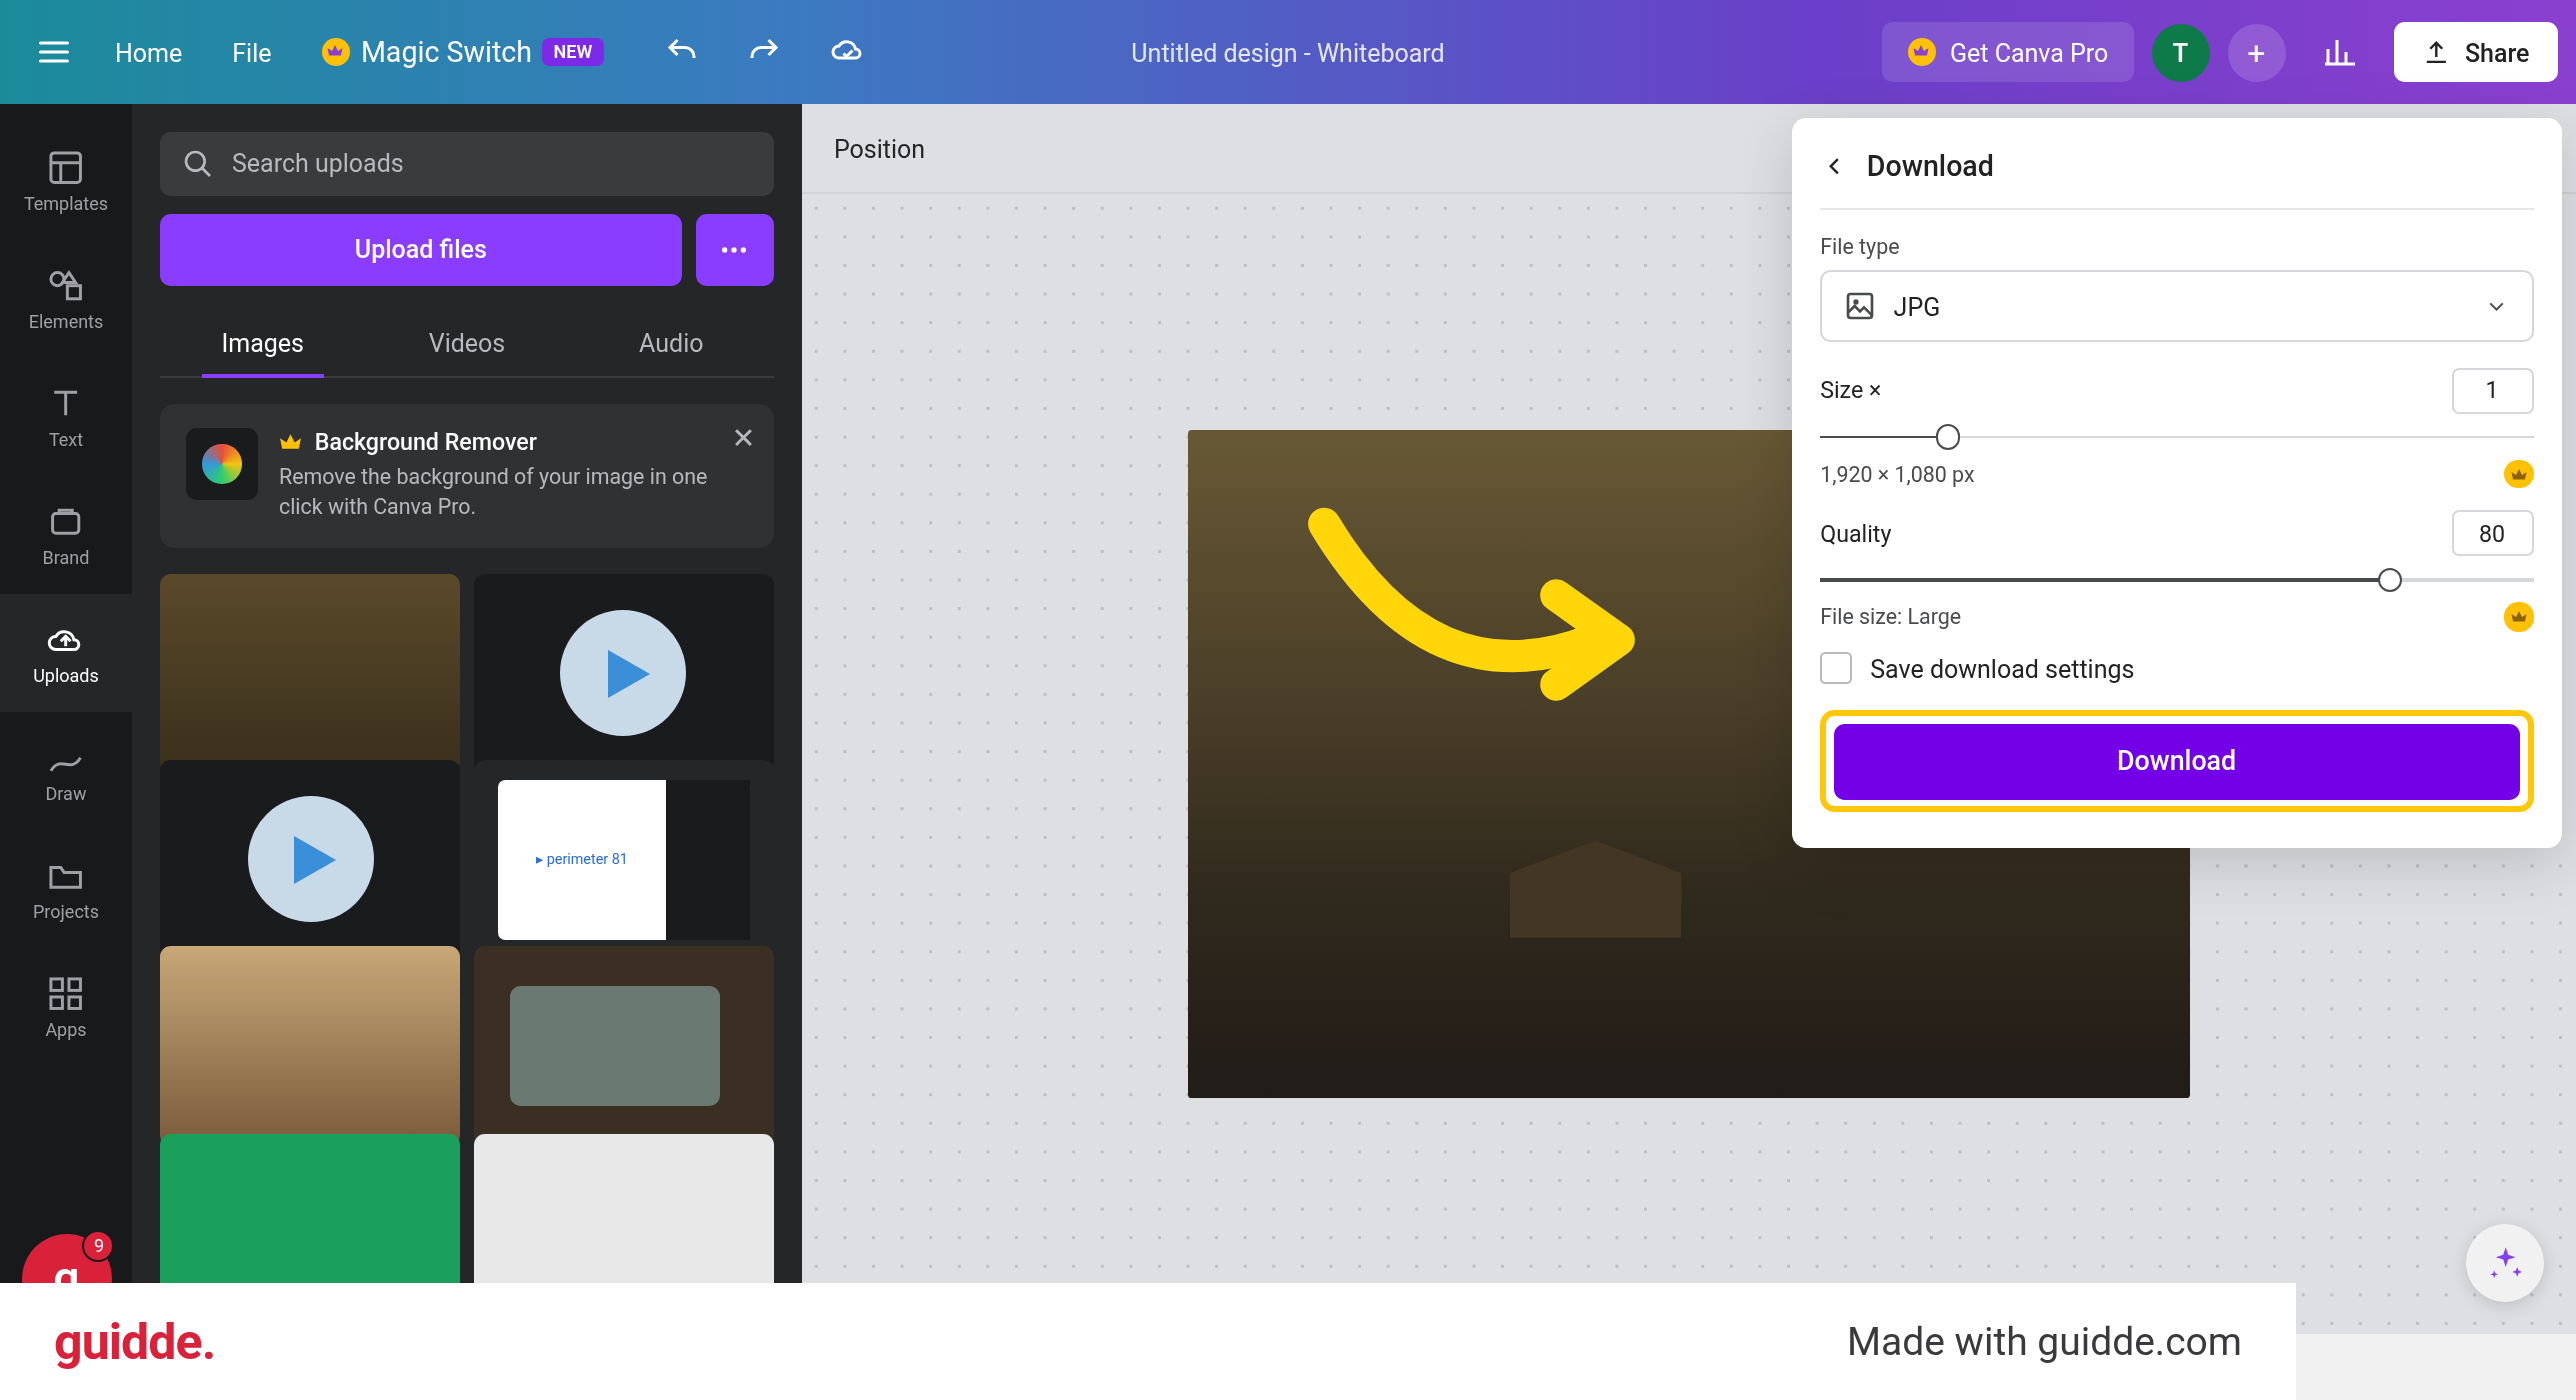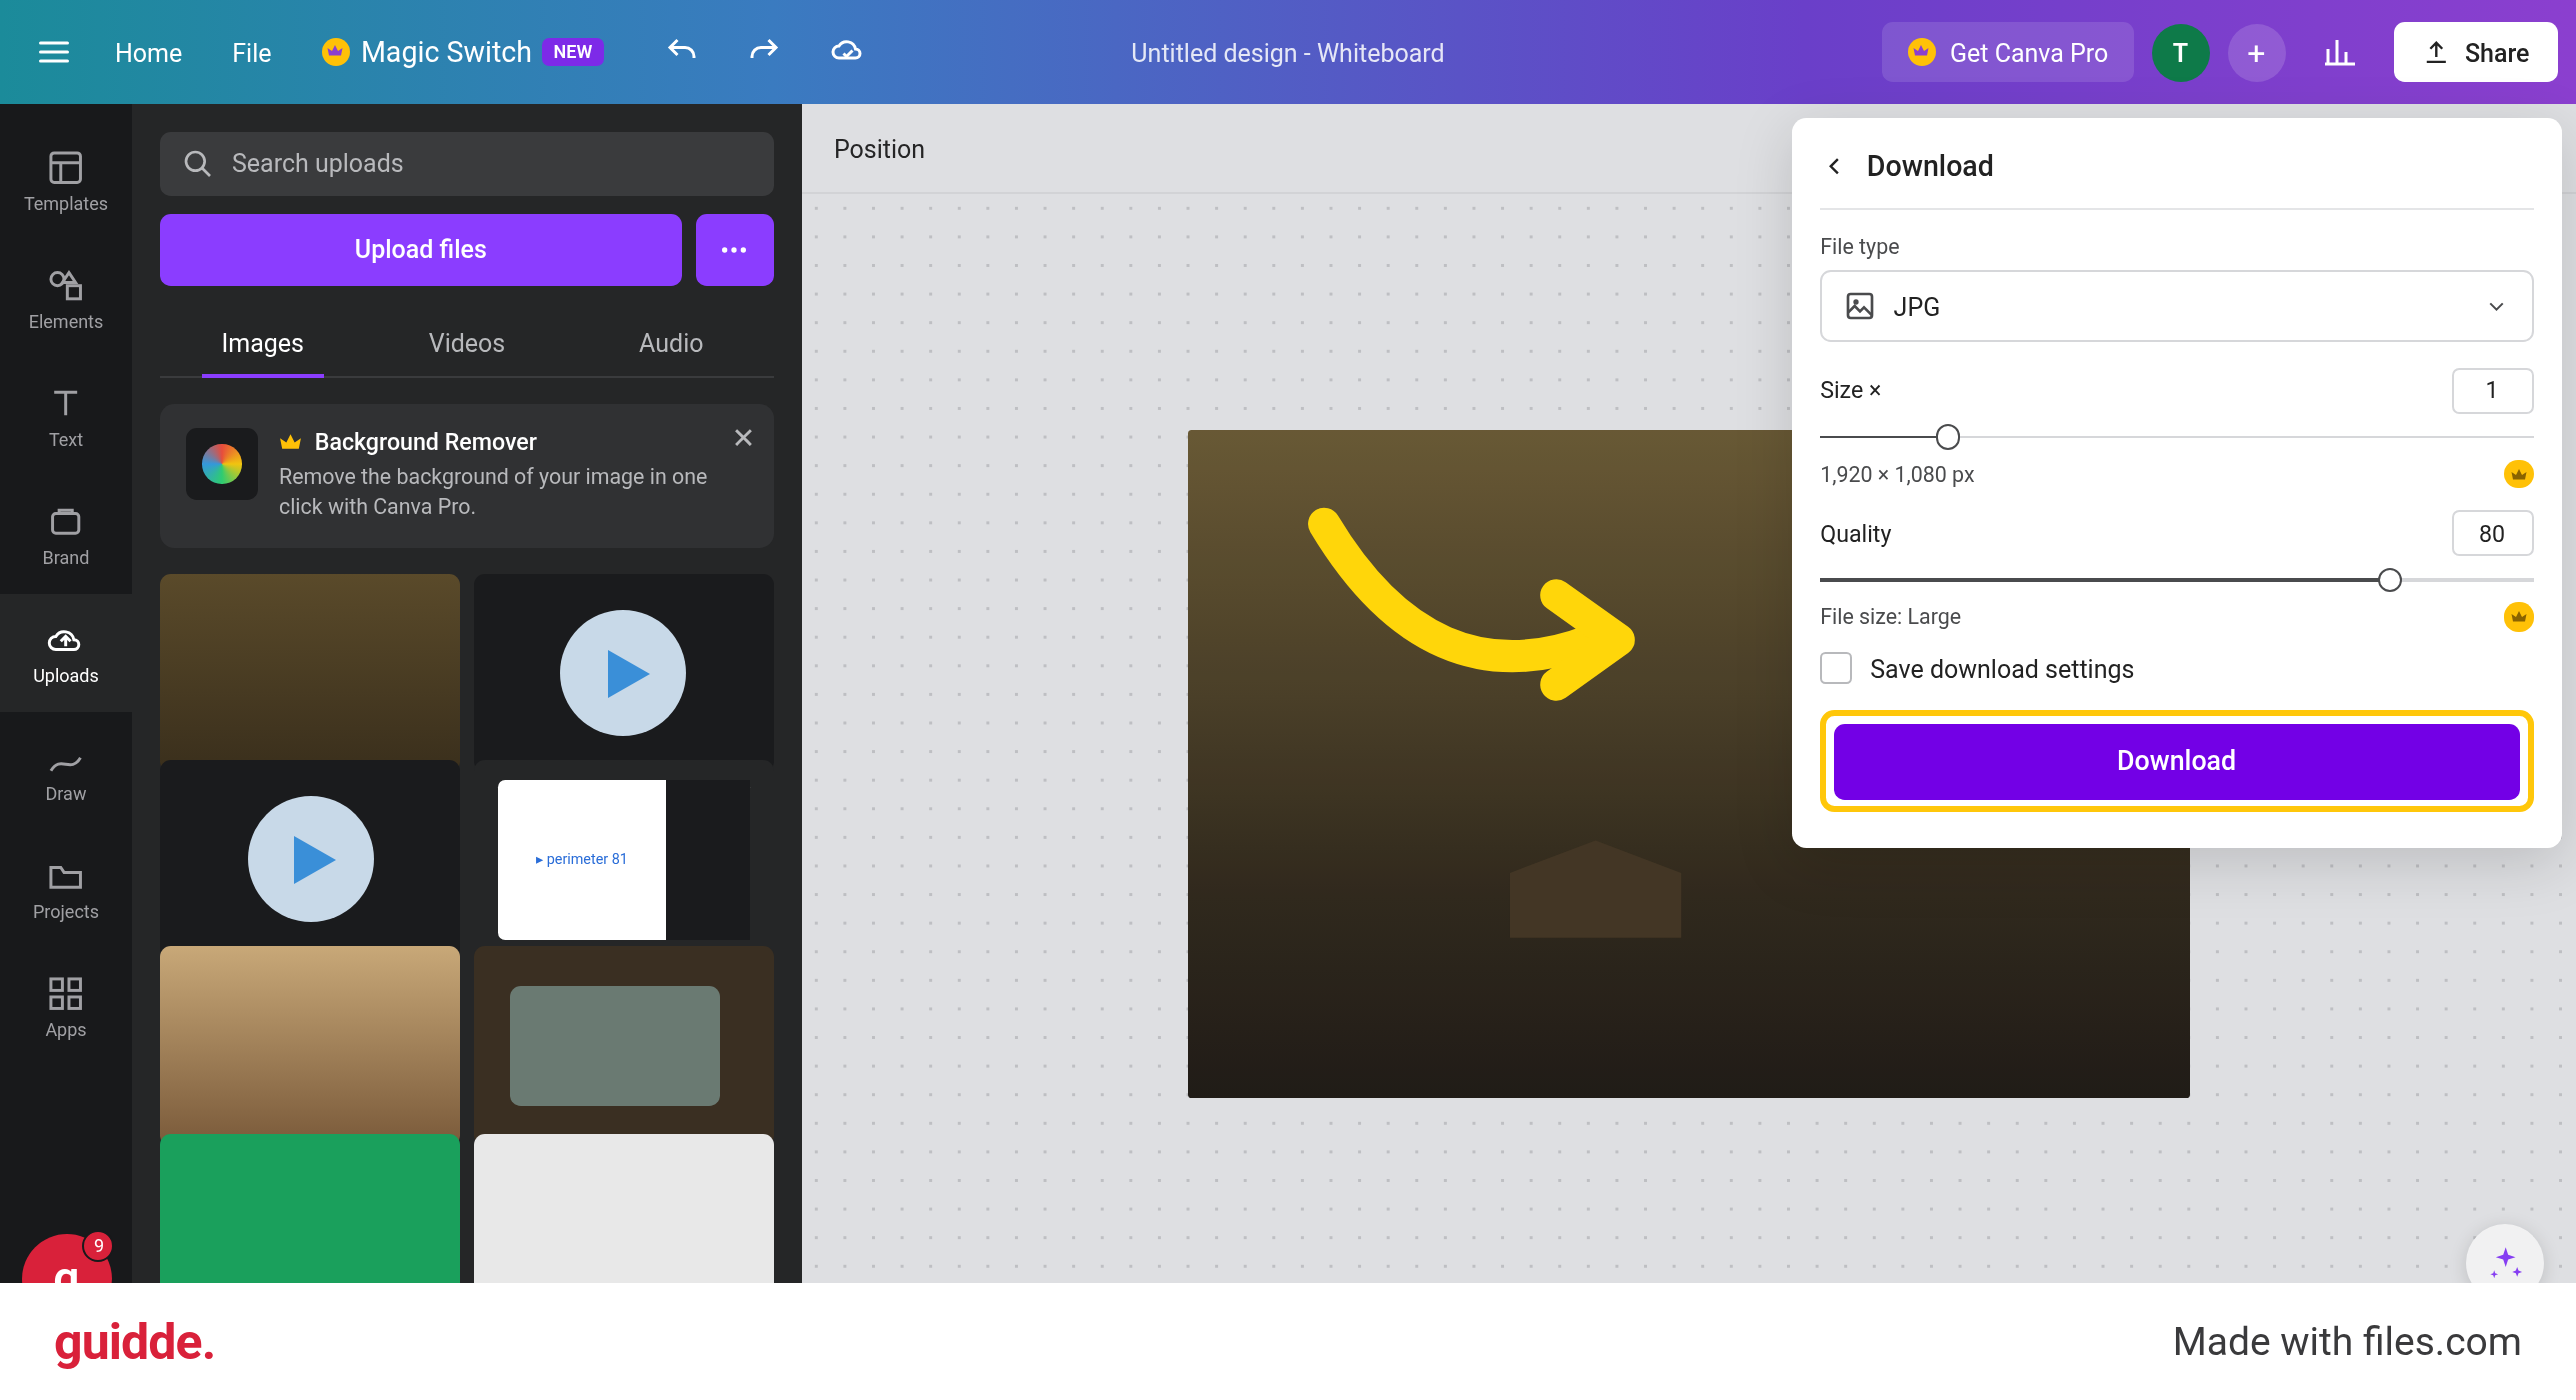--- a/index.html
+++ b/index.html
@@ -109,21 +109,21 @@
 .dl-check{display:flex;align-items:center;gap:9px;font-size:12.5px;margin:7.2px 0 12.5px;cursor:pointer;}
 .dl-check .cb{width:16px;height:16px;border:0.9px solid #b8b9bc;border-radius:2.7px;}
 .dl-btn-wrap{border:3.6px solid #ffc70a;border-radius:7.2px;padding:3.6px;}
 .dl-btn{background:#7300e6;color:#fff;height:38px;border-radius:5.4px;display:flex;align-items:center;justify-content:center;font-size:13.4px;font-weight:500;cursor:pointer;}
 
 
 .ai-fab{position:absolute;right:16px;bottom:16px;width:39px;height:39px;border-radius:50%;background:#fff;box-shadow:0 1.8px 9px rgba(0,0,0,.15);display:flex;align-items:center;justify-content:center;cursor:pointer;}
 .ai-fab svg{width:19.7px;height:19.7px;fill:#8b3dff;}
 
 
-.guidde-footer { position:absolute; left:0; bottom:0; width:2576px; height:118px; background:#fff; display:flex; align-items:center; justify-content:space-between; padding:0 54px; }
+.guidde-footer { position:absolute; left:0; bottom:0; width:2296px; height:118px; background:#fff; display:flex; align-items:center; justify-content:space-between; padding:0 54px; }
 .guidde-footer .logo{font-size:50px;font-weight:700;color:#d9213a;letter-spacing:-0.9px;}
 .guidde-footer .made{font-size:39px;color:#3a3a3c;}
 </style>
 </head>
 <body>
 
 <div class="app">
 
   <div class="topbar">
     <div class="hamburger">
@@ -400,15 +400,15 @@
       <span>Save download settings</span>
     </div>
     <div class="dl-btn-wrap">
       <div class="dl-btn">Download</div>
     </div>
   </div>
 </div>
 
 <div class="guidde-footer">
   <span class="logo">guidde.</span>
-  <span class="made">Made with files.com</span>
+  <span class="made">Made with guidde.com</span>
 </div>
 
 
 </body></html>

